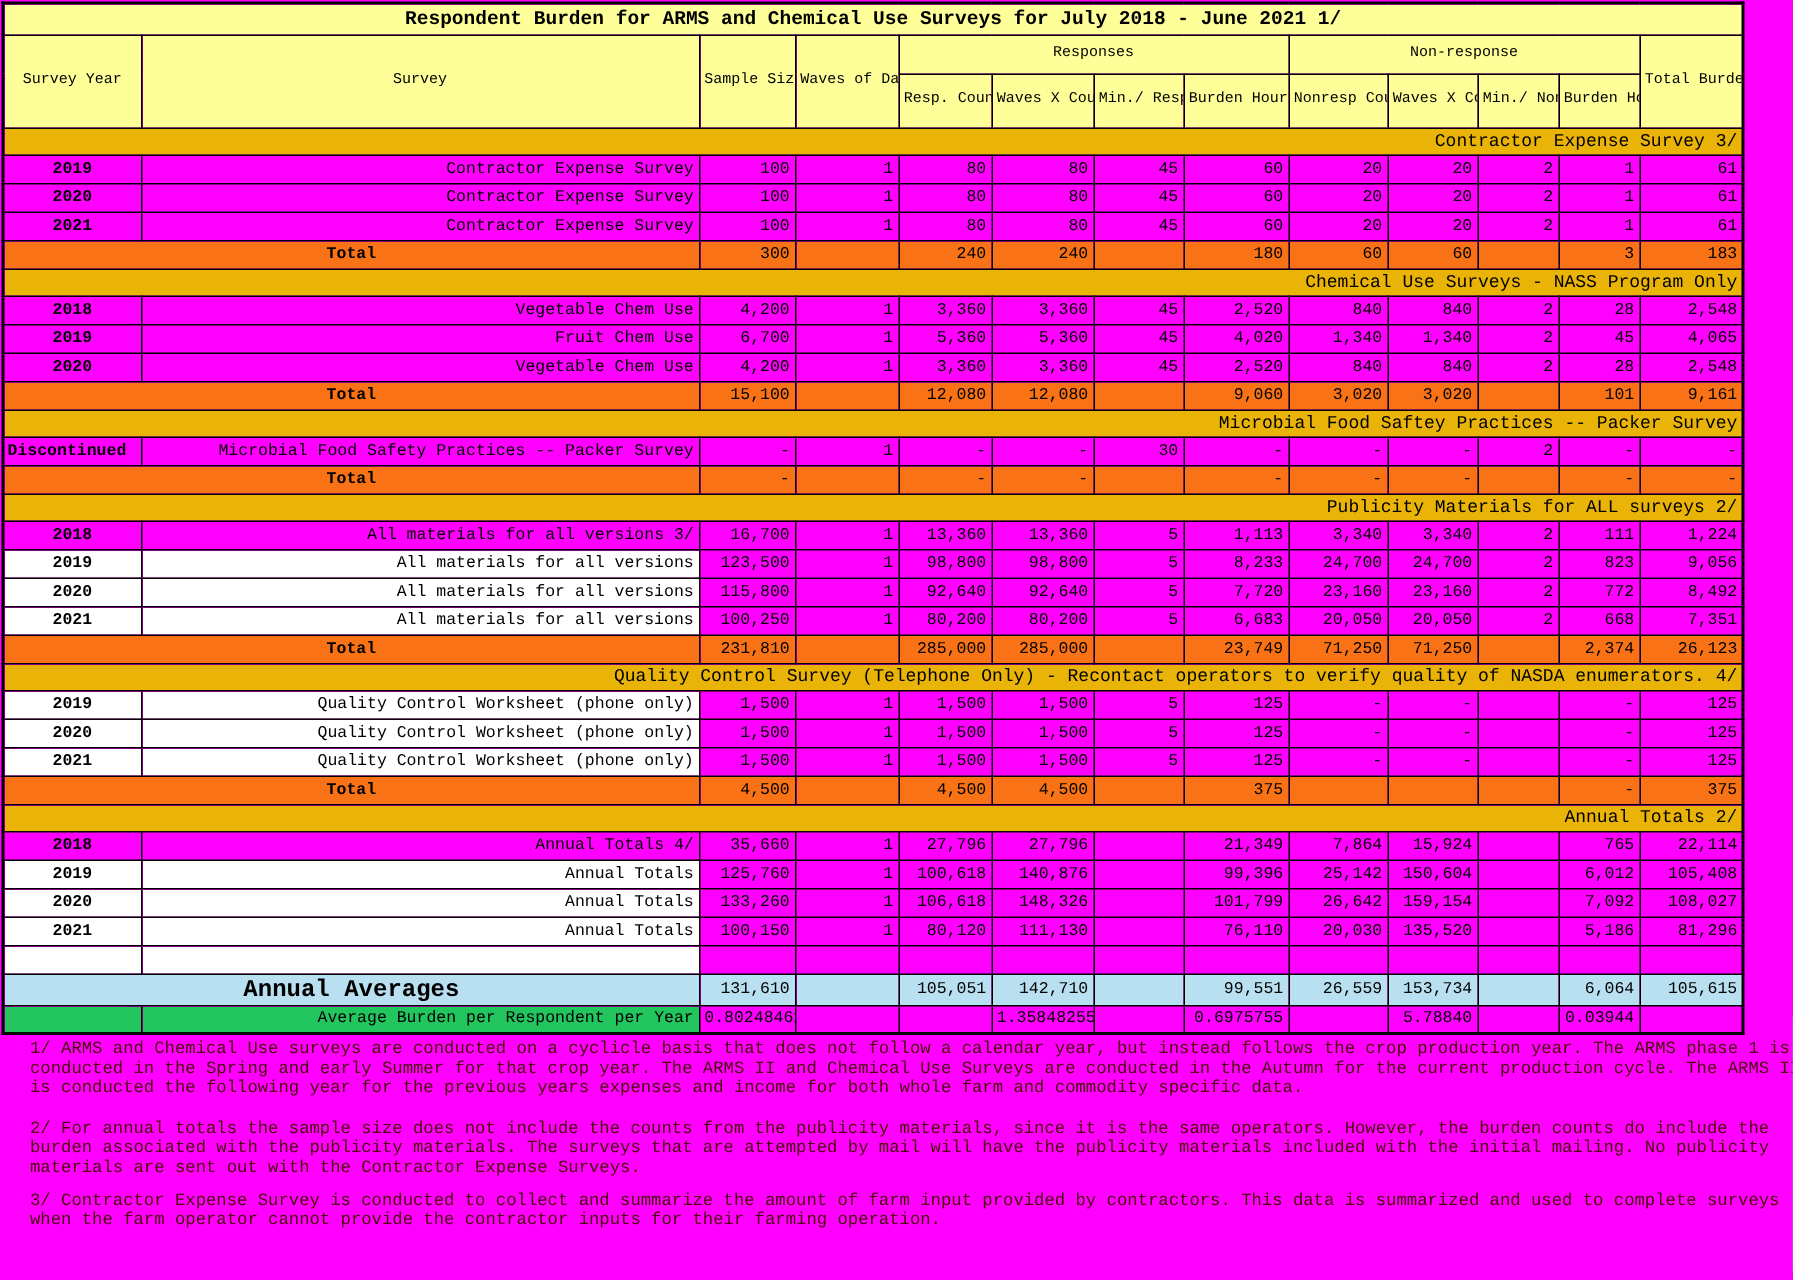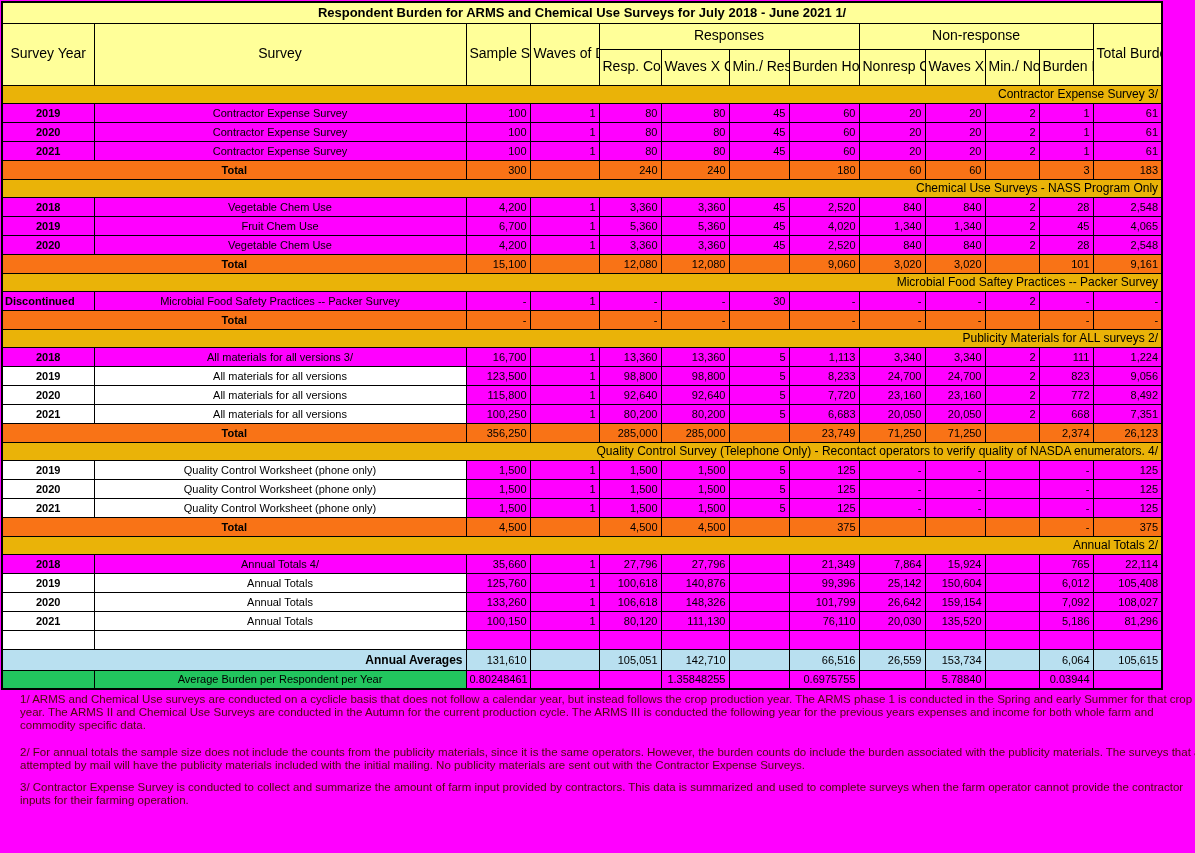--- a/index.html
+++ b/index.html
@@ -1,47 +1,47 @@
 <!DOCTYPE html>
 <html><head>
 <meta charset="utf-8">
 <style>
   html,body{margin:0;padding:0;}
   body{background:#c0c0c0;}
   .screen{
     position:relative;width:1195px;height:853px;overflow:hidden;
     background:#FF00FF;
-    font-family:Liberation Sans, sans-serif;color:#000;
+    font-family:Liberation Mono, monospace;color:#000;
   }
   table.burden{
     border-collapse:collapse;table-layout:fixed;width:1160px;
     margin:1px 0 0 1px;border:2px solid #000;
     font-size:11px;
   }
   table.burden th, table.burden td{
     border:1px solid #000;overflow:hidden;white-space:nowrap;
     padding:0 3px;height:19px;box-sizing:border-box;
   }
   thead th{background:#FFFF99;font-weight:normal;text-align:center;
-    white-space:normal;line-height:1.12;font-size:14px;padding:1px 1px;}
+    white-space:normal;line-height:1.12;font-size:10px;padding:1px 1px;}
   tr.title-row th{font-weight:bold;font-size:13px;height:21px;line-height:1;}
   tr.h-group th{height:26px;}
   tr.h-sub th{height:36px;}
   tr.section-bar td{background:#eab308;text-align:right;font-size:12px;height:18px;padding-left:3px;}
   td.year{text-align:center;font-weight:bold;margin-left:47px;}
   td.year.disc{text-align:left;padding-left:2px;}
-  td.survey{text-align:center;padding-left:3px;}
+  td.survey{text-align:right;padding-left:3px;}
   td.num{text-align:right;padding-right:4px;}
   tr.row-hl td{background:#FF00FF;}
   tr.row-wh td{background:#FF00FF;}
   tr.row-wh td.year, tr.row-wh td.survey{background:#FFFFFF;}
   tr.row-total td{background:#f97316;}
   td.total-label{text-align:center;font-weight:bold;}
   tr.row-avg td{background:#B9E0F0;height:21px;}
-  td.avg-label{text-align:right;font-weight:bold;font-size:12px;}
+  td.avg-label{text-align:center;font-weight:bold;font-size:16px;}
   tr.row-avgb td{background:#FF00FF;}
   tr.row-avgb td.year, tr.row-avgb td.survey{background:#22c55e;}
   .footnotes{width:1192px;color:#4a0a0a;font-size:11.5px;line-height:13px;padding:3px 2px 0 20px;}
   .footnotes p{margin:0 0 14px 0;white-space:normal;}
   .footnotes p.fn2{margin-bottom:9px;}
   .footnotes p.fn3{margin-bottom:7px;}
   .fn4{width:1150px;background:#FFFFFF;color:#000;font-size:12px;
     padding:6px 4px 7px 4px;border-bottom:2px solid #000;margin-top:2px;}
 </style>
 </head>
@@ -303,21 +303,21 @@
           <td class="num">5</td>
           <td class="num">6,683</td>
           <td class="num">20,050</td>
           <td class="num">20,050</td>
           <td class="num">2</td>
           <td class="num">668</td>
           <td class="num">7,351</td>
         </tr>
         <tr class="row-total">
           <td class="total-label" colspan="2">Total</td>
-          <td class="num">356,250</td>
+          <td class="num">231,810</td>
           <td class="num"></td>
           <td class="num">285,000</td>
           <td class="num">285,000</td>
           <td class="num"></td>
           <td class="num">23,749</td>
           <td class="num">71,250</td>
           <td class="num">71,250</td>
           <td class="num"></td>
           <td class="num">2,374</td>
           <td class="num">26,123</td>
@@ -462,21 +462,21 @@
           <td class="num"></td>
           <td class="num"></td>
         </tr>
         <tr class="row-avg">
           <td class="avg-label" colspan="2">Annual Averages</td>
           <td class="num">131,610</td>
           <td class="num"></td>
           <td class="num">105,051</td>
           <td class="num">142,710</td>
           <td class="num"></td>
-          <td class="num">66,516</td>
+          <td class="num">99,551</td>
           <td class="num">26,559</td>
           <td class="num">153,734</td>
           <td class="num"></td>
           <td class="num">6,064</td>
           <td class="num">105,615</td>
         </tr>
         <tr class="row-avgb">
           <td class="year"></td>
           <td class="survey">Average Burden per Respondent per Year</td>
           <td class="num">0.80248461</td>

